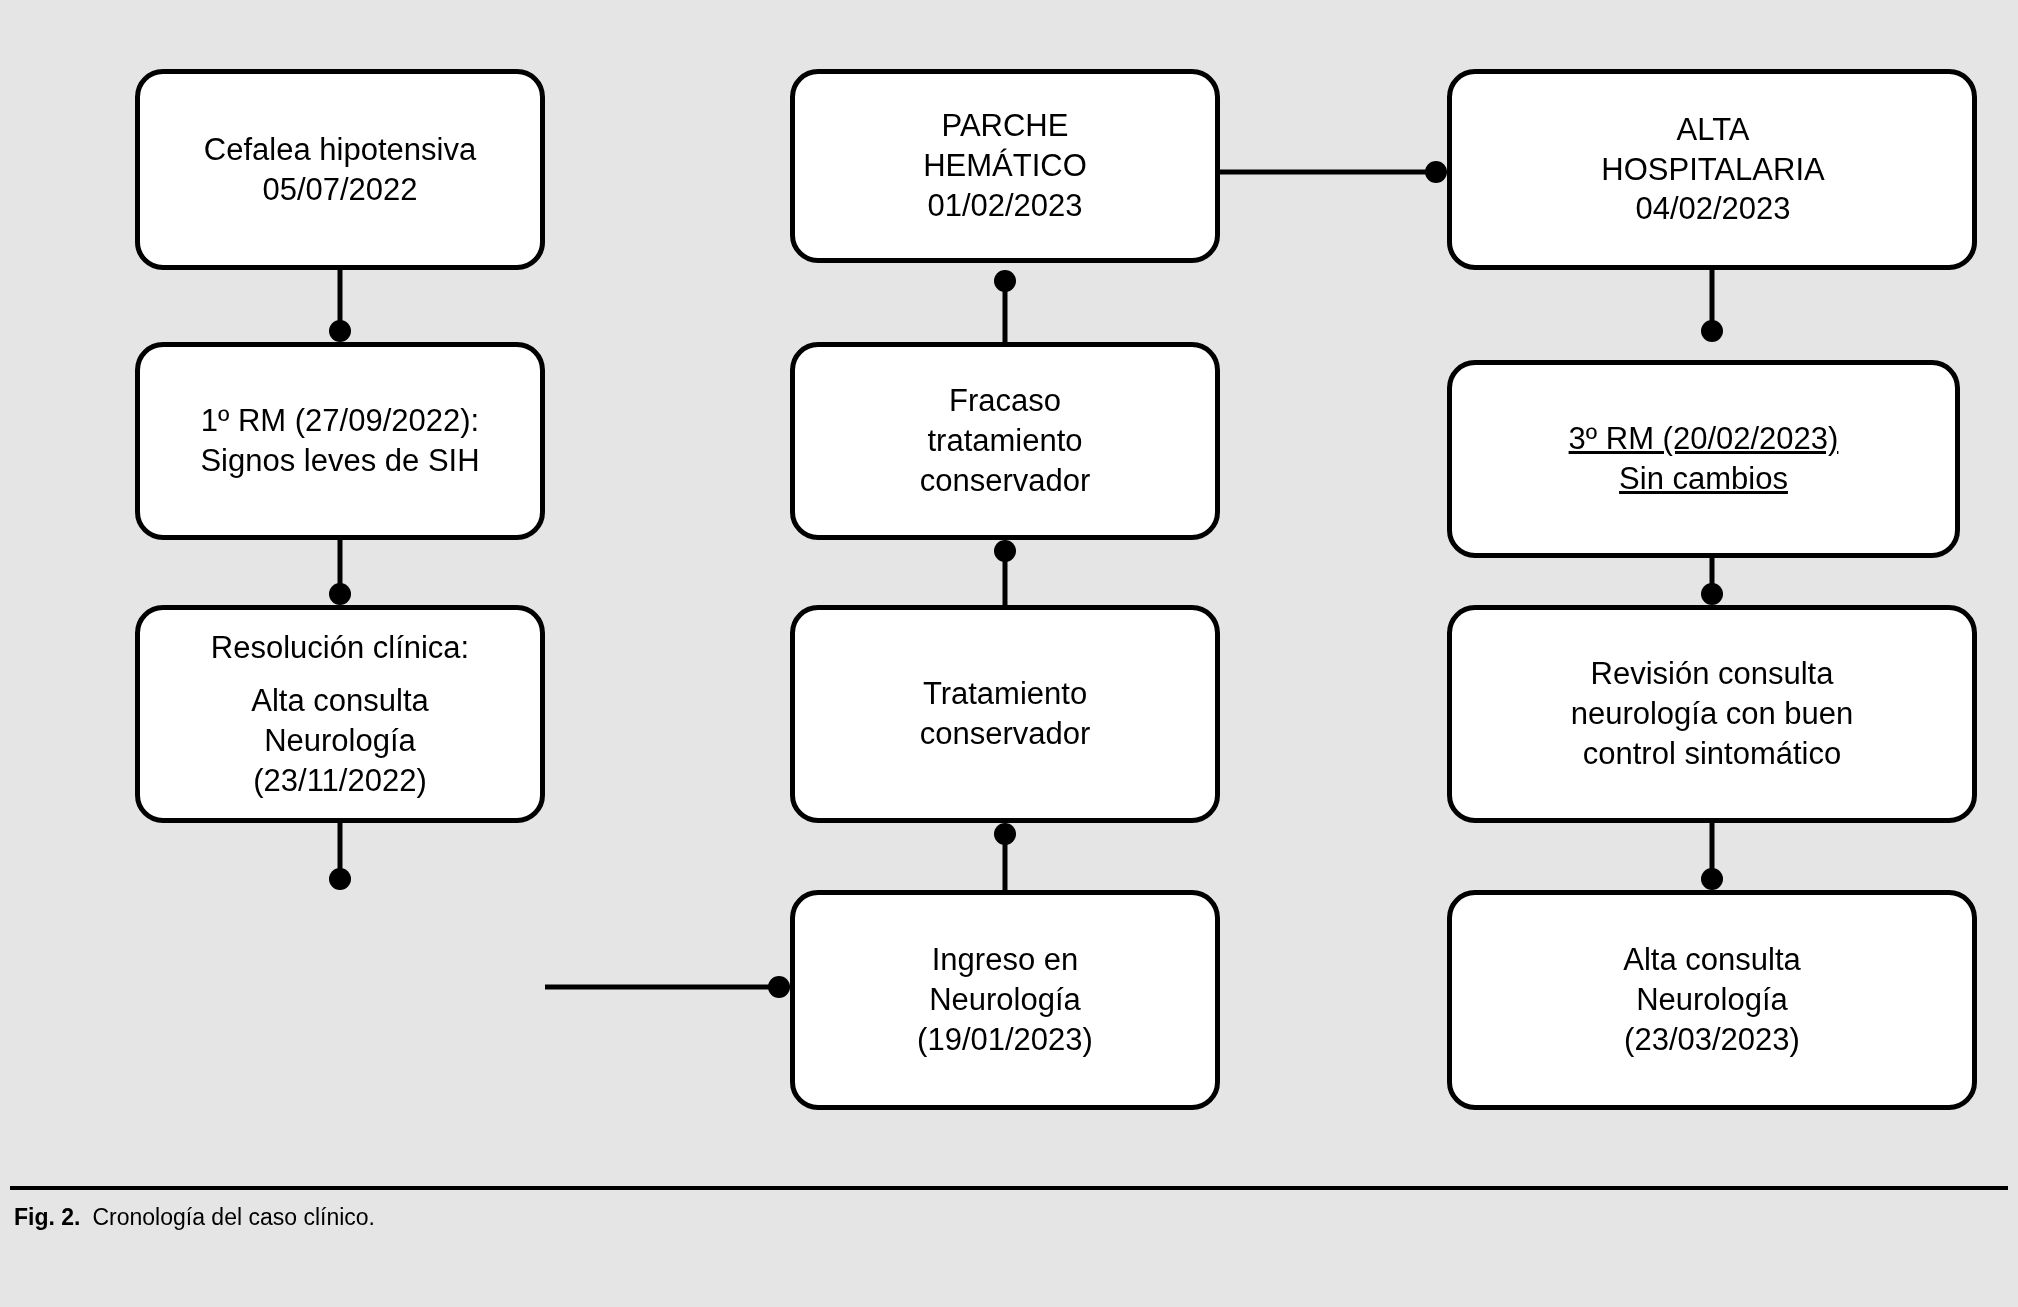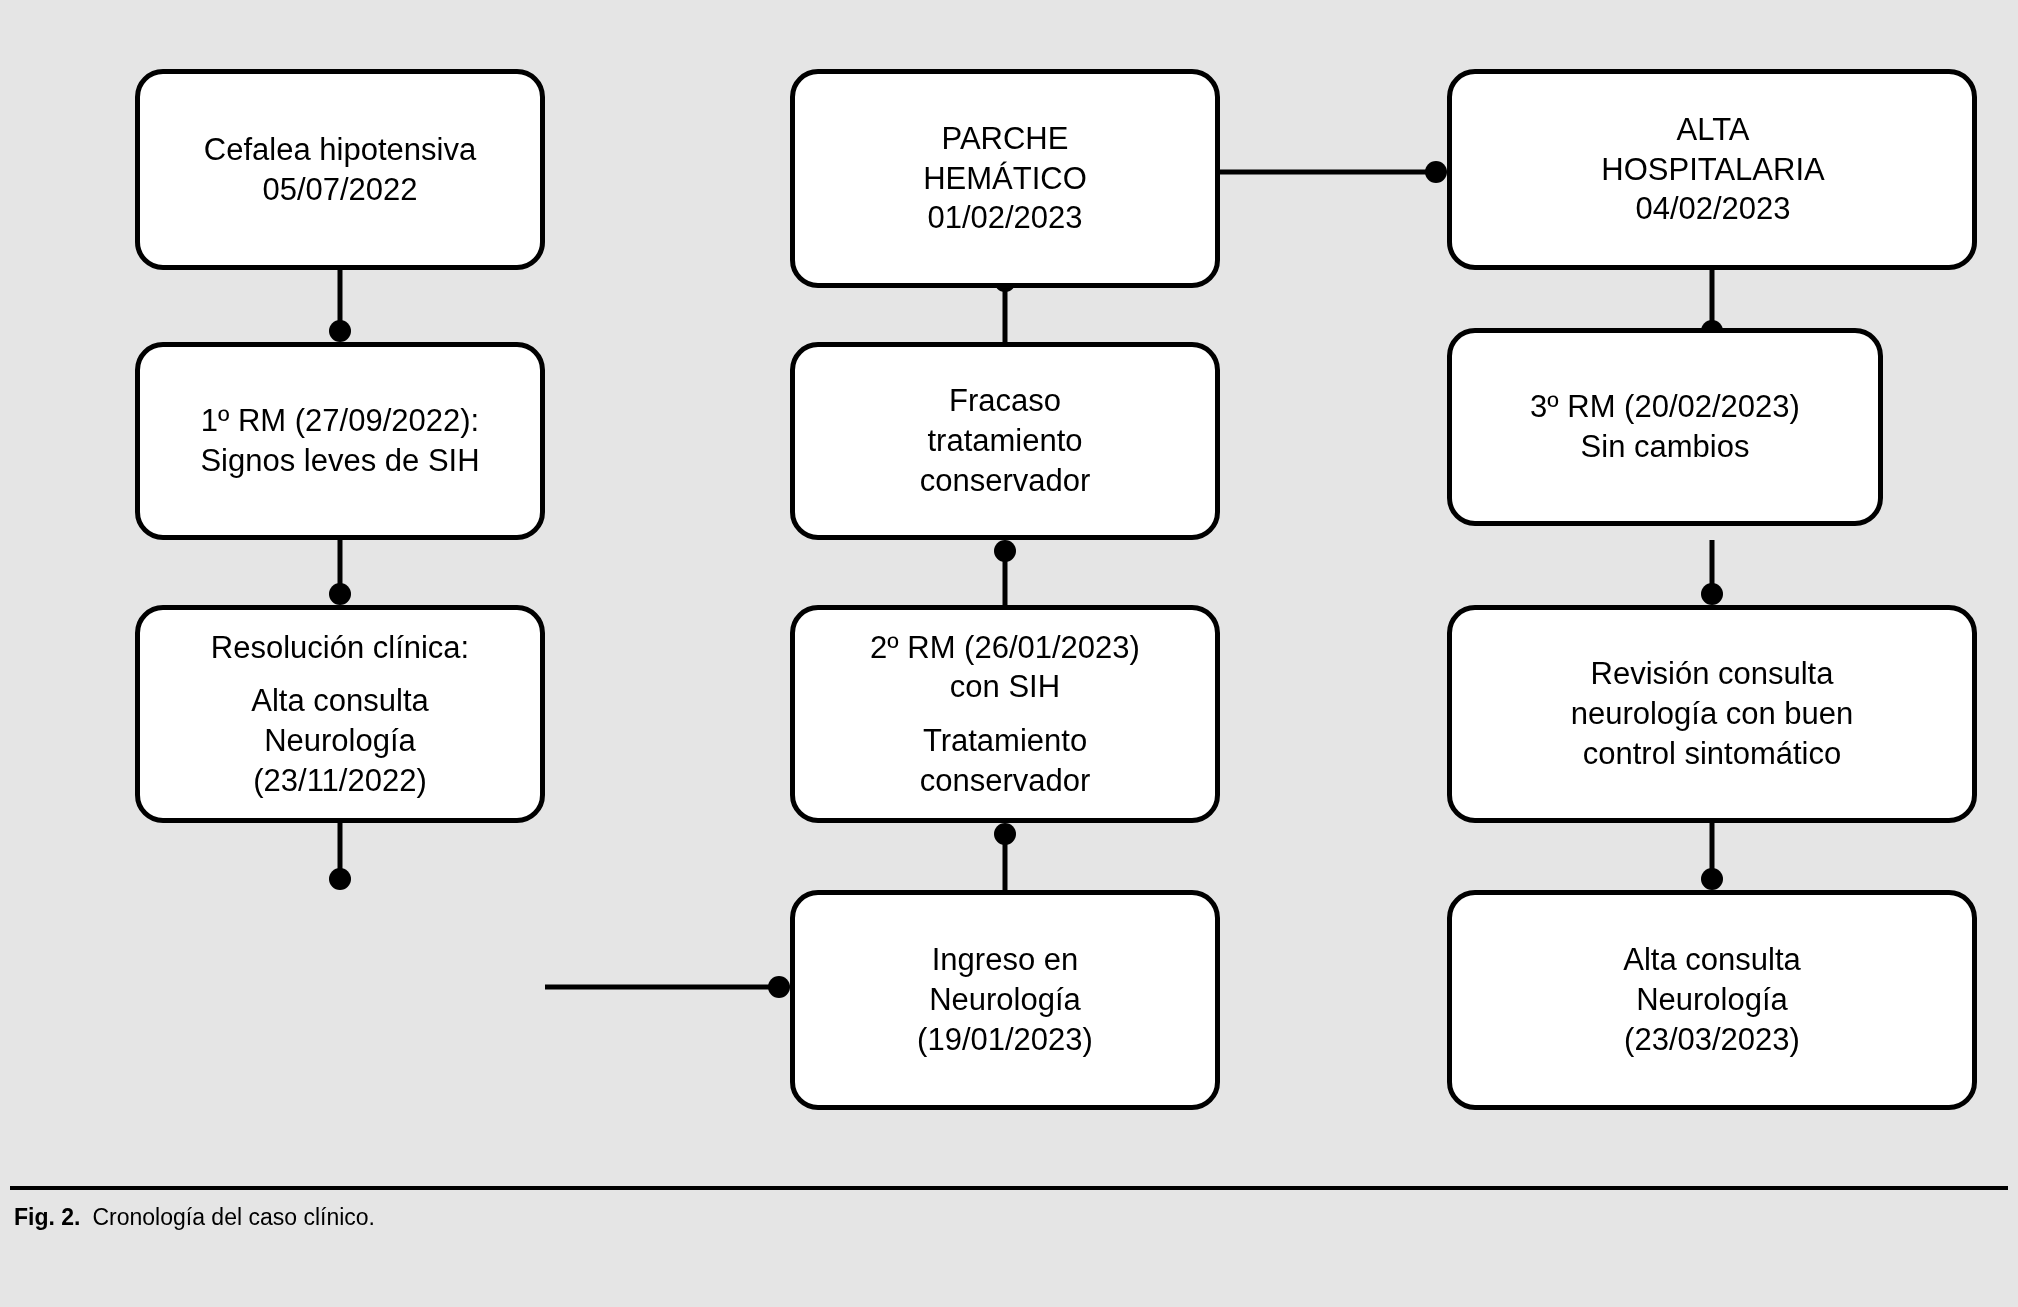--- a/index.html
+++ b/index.html
@@ -116,52 +116,50 @@
   </div>
 
   <div class="node" style="left:135px; top:605px; width:410px; height:218px;">
     <p>Resolución clínica:</p>
     <p>Alta consulta
 Neurología
 (23/11/2022)</p>
   </div>
 
 
-  <div class="node" style="left:790px; top:69px; width:430px; height:219px;">
+  <div class="node" style="left:790px; top:69px; width:430px; height:194px;">
     <p>PARCHE
 HEMÁTICO
 01/02/2023</p>
   </div>
 
   <div class="node" style="left:790px; top:342px; width:430px; height:198px;">
     <p>Fracaso
 tratamiento
 conservador</p>
   </div>
 
   <div class="node" style="left:790px; top:605px; width:430px; height:218px;">
-    <p>2º RM (26/01/2023)
-con SIH</p>
     <p>Tratamiento
 conservador</p>
   </div>
 
   <div class="node" style="left:790px; top:890px; width:430px; height:220px;">
     <p>Ingreso en
 Neurología
 (19/01/2023)</p>
   </div>
 
   <div class="node" style="left:1447px; top:69px; width:530px; height:201px;padding-left:20px;">
     <p>ALTA
 HOSPITALARIA
 04/02/2023</p>
   </div>
 
-  <div class="node" style="left:1447px; top:328px; width:436px; height:198px;">
+  <div class="node" style="left:1447px; top:360px; width:513px; height:198px;text-decoration:underline;">
     <p>3º RM (20/02/2023)
 Sin cambios</p>
   </div>
 
   <div class="node" style="left:1447px; top:605px; width:530px; height:218px;">
     <p>Revisión consulta
 neurología con buen
 control sintomático</p>
   </div>
 

